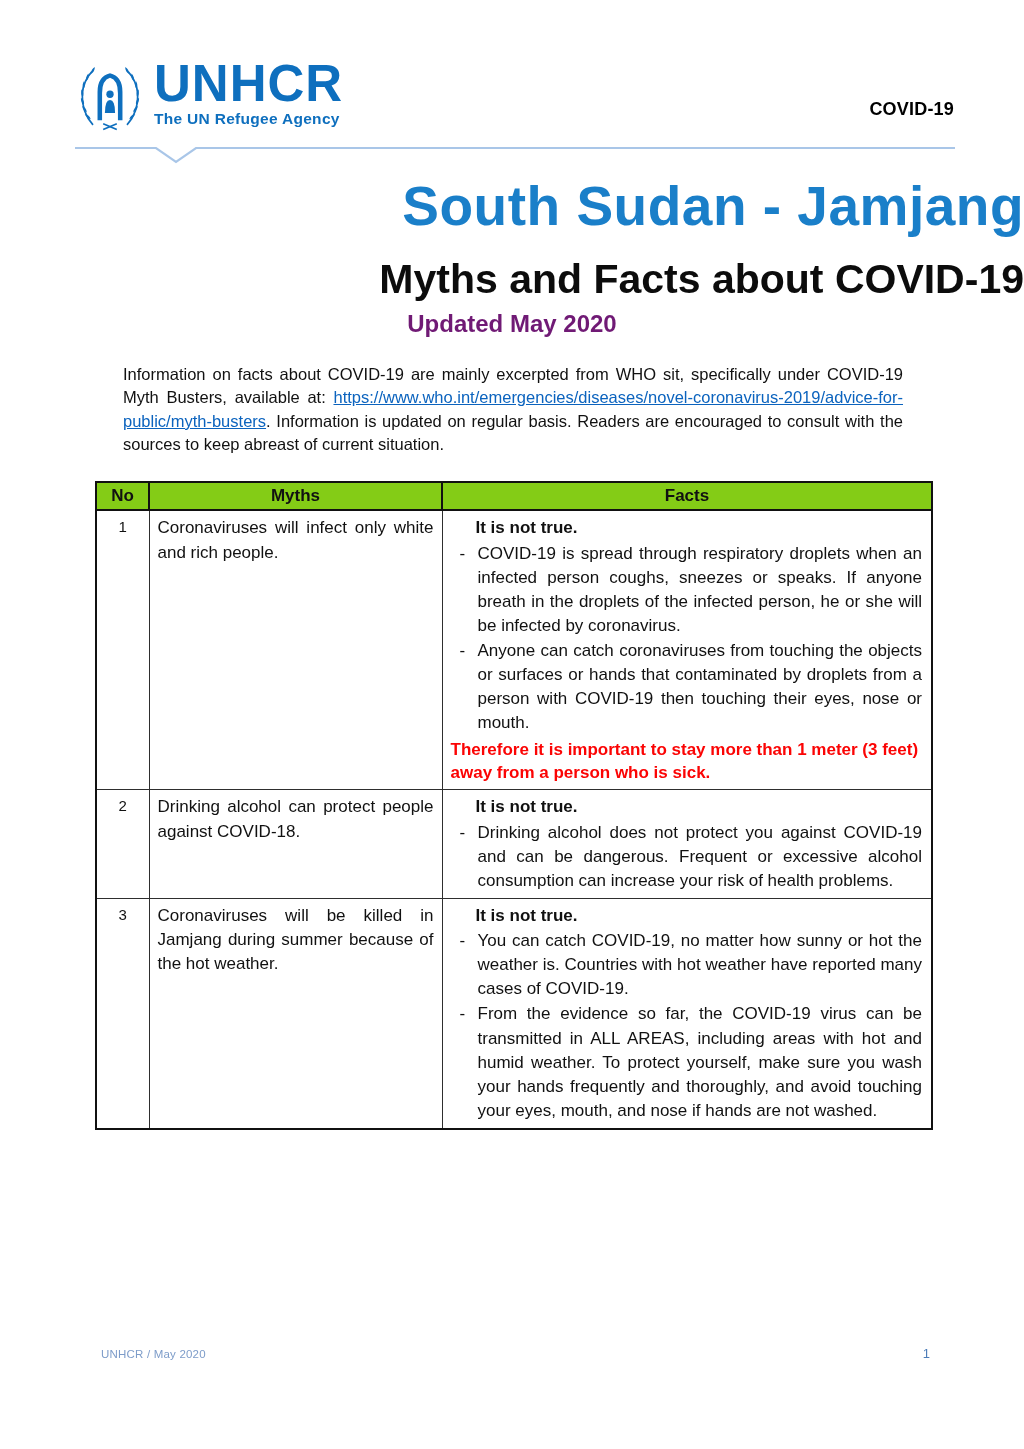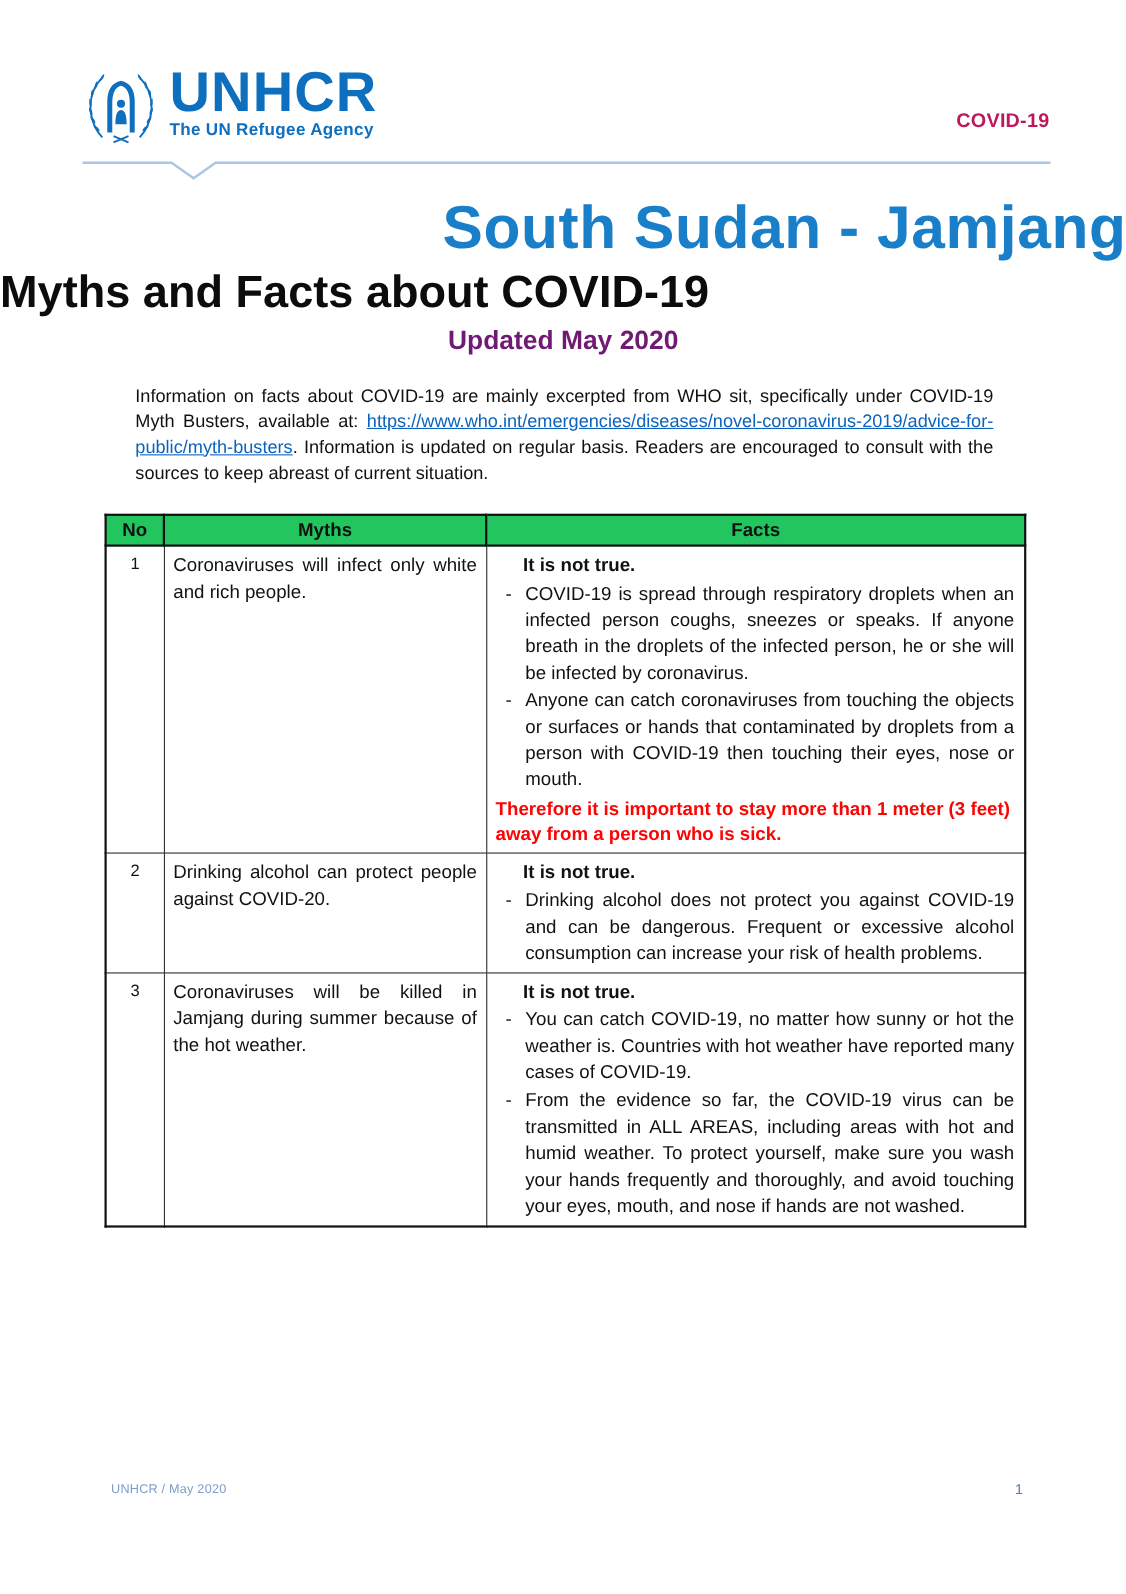--- a/index.html
+++ b/index.html
@@ -9,47 +9,47 @@
     font-family:"Liberation Sans", sans-serif; color:#1a1a1a;
     overflow:hidden;
   }
 
   
   .logo { position:absolute; left:76px; top:58px; display:flex; align-items:flex-start; gap:10px; }
   .emblem { width:68px; height:76px; }
   .logo-texts { display:flex; flex-direction:column; }
   .logo-word { font-size:51px; font-weight:800; color:#0e6fbe; letter-spacing:1px; line-height:1.0; }
   .logo-tagline { font-size:15.5px; font-weight:700; color:#0e6fbe; letter-spacing:0.3px; margin-top:1px; }
-  .covid-label { position:absolute; top:99px; right:70px; font-size:18px; font-weight:700; color:#be185d; letter-spacing:0.2px; }
+  .covid-label { position:absolute; top:99px; right:70px; font-size:18px; font-weight:700; color:#000000; letter-spacing:0.2px; }
   .divider { position:absolute; left:74px; top:141px; width:882px; height:26px; }
 
   
   .main-title { padding-top:178px; text-align:right; font-size:55px; font-weight:700; color:#1a7fc9; letter-spacing:0.5px; line-height:1.05; }
-  .subtitle   { margin-top:6px; text-align:left; font-size:41px; font-weight:700; color:#0c0c0c; }
+  .subtitle   { margin-top:20px; text-align:right; font-size:41px; font-weight:700; color:#0c0c0c; }
   .updated    { margin-top:7px; text-align:center; font-size:24px; font-weight:700; color:#701a75; }
 
   
   .intro {
     width:780px; margin:25px 0 0 123px;
     font-size:16.5px; line-height:1.42; text-align:justify; color:#111;
   }
   .intro a { color:#0b63be; text-decoration:underline; }
 
   
   table.myths {
     margin:25px 0 0 95px; width:836px;
     border-collapse:collapse; table-layout:fixed;
     font-size:17px; color:#111;
     border:2px solid #111;
   }
   table.myths col.c-no { width:53px; }
   table.myths col.c-myth { width:293px; }
   table.myths col.c-fact { width:490px; }
   table.myths th {
-    background:#22c55e; font-weight:700; font-size:17px;
+    background:#84cc16; font-weight:700; font-size:17px;
     border:2px solid #111; padding:3px 4px; text-align:center;
   }
   table.myths td {
     border:1px solid #2e2e2e; vertical-align:top; padding:5px 8px;
     line-height:1.42;
   }
   td.no-cell { text-align:center; font-size:15px; padding-top:7px; }
   .myth-text { text-align:justify; }
   .fact-intro { font-weight:700;margin-left:25px; }
   .bullet { display:flex; margin-top:1px; }
@@ -150,21 +150,21 @@
           <span class="bullet-dash">-</span>
           <span class="bullet-text">Anyone can catch coronaviruses from touching the objects or surfaces or hands that contaminated by droplets from a person with COVID-19 then touching their eyes, nose or mouth.</span>
         </div>
         <div class="warning">Therefore it is important to stay more than 1 meter (3 feet) away from a person who is sick.</div>
       </td>
     </tr>
 
     <tr>
       <td class="no-cell">2</td>
       <td>
-          <div class="myth-text">Drinking alcohol can protect people against COVID-20.</div>
+          <div class="myth-text">Drinking alcohol can protect people against COVID-18.</div>
         </td>
       <td>
         <div class="fact-intro">It is not true.</div>
         <div class="bullet">
           <span class="bullet-dash">-</span>
           <span class="bullet-text">Drinking alcohol does not protect you against COVID-19 and can be dangerous. Frequent or excessive alcohol consumption can increase your risk of health problems.</span>
         </div>
 
       </td>
     </tr>

